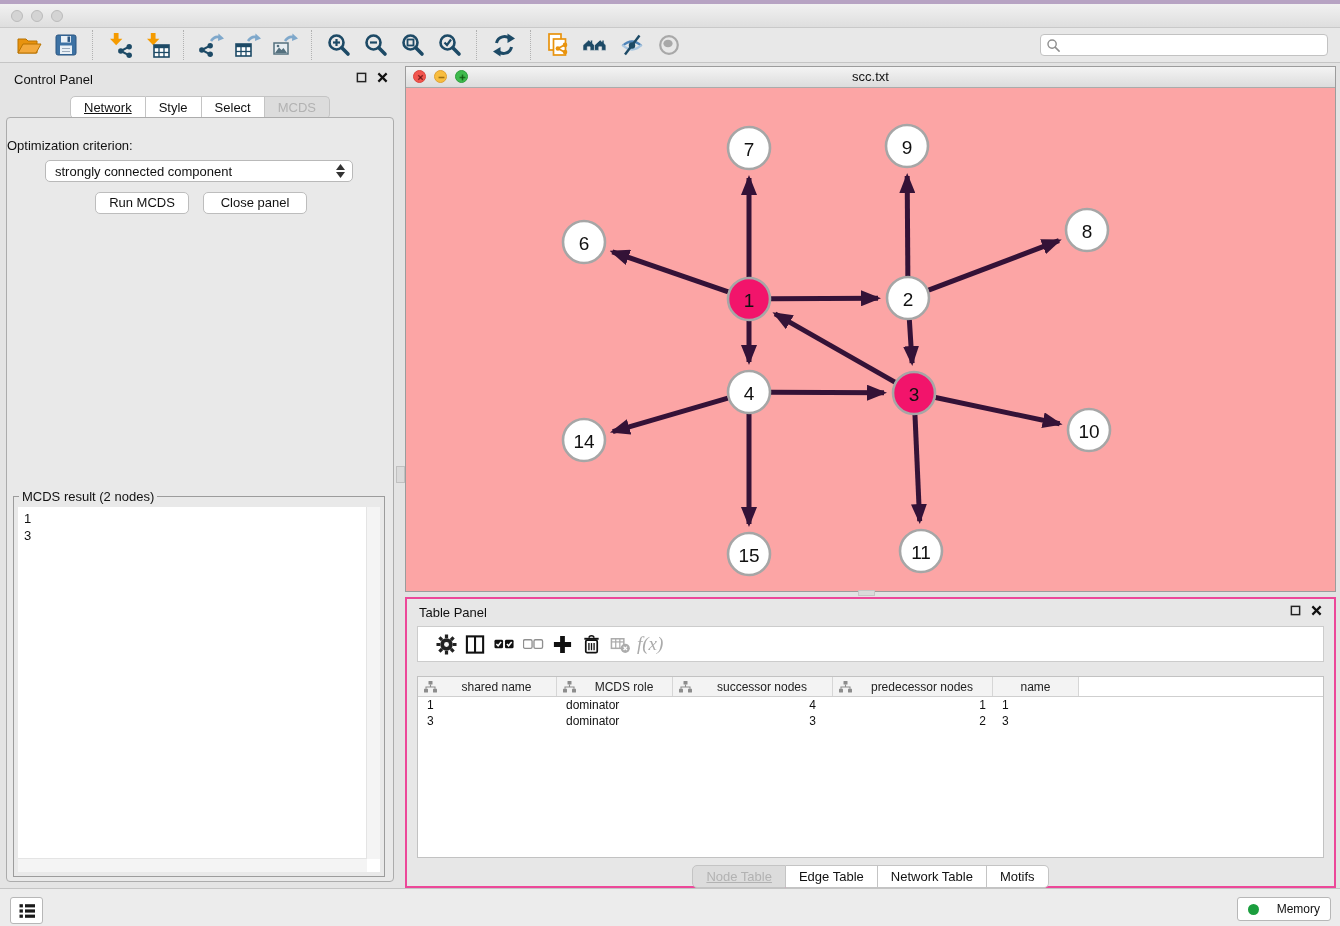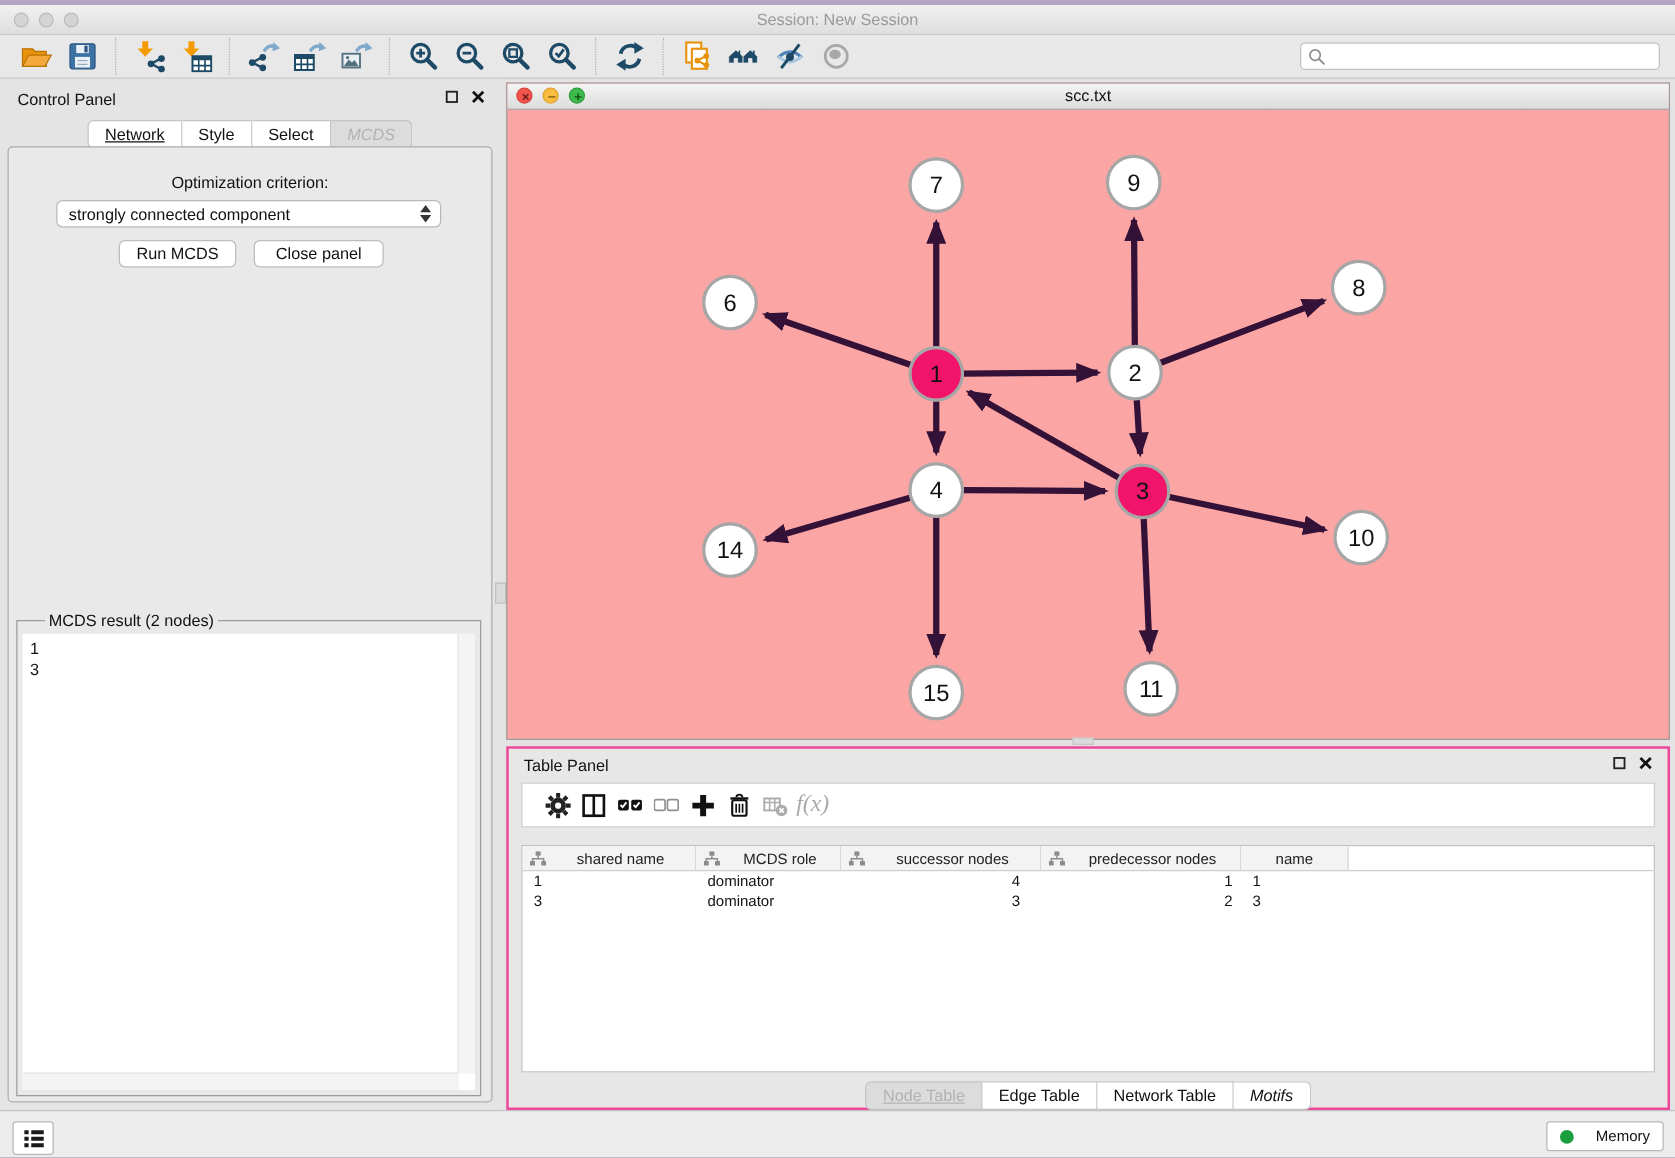--- a/index.html
+++ b/index.html
@@ -27,34 +27,34 @@
              padding-left:5px;box-sizing:border-box;}
   .searchbox input{border:none;outline:none;flex:1;font-size:13px;background:transparent;font-family:inherit;}
   
   .control-panel{position:absolute;left:0;top:63px;width:400px;height:825px;background:#E4E4E4;}
   .panel-title{position:absolute;left:14px;top:9px;font-size:13px;color:#111;}
   .panel-ctrls{position:absolute;right:12px;top:9px;display:flex;gap:10px;align-items:center;}
   .tabs-row{position:absolute;top:33px;left:50%;transform:translateX(-50%);display:flex;white-space:nowrap;}
   .tab{height:21px;line-height:21px;padding:0 13px;font-size:13px;background:#fff;
        border:1px solid #C4C4C4;border-left:none;color:#111;cursor:default;}
   .tab:first-child{border-left:1px solid #C4C4C4;border-radius:5px 0 0 5px;text-decoration:underline;}
-  .tab:last-child{border-radius:0 5px 5px 0;font-style:italic;}
+  .tab:last-child{border-radius:0 5px 5px 0;}
   .tab.active{background:#DCDCDC;color:#B2B2B2;}
   .cp-pane{position:absolute;left:6px;right:6px;top:54px;bottom:6px;background:#E9E9E9;
            border:1px solid #ACACAC;border-radius:4px;}
-  .opt-label{position:absolute;top:20px;left:0;right:0;text-align:center;font-size:13px;}
+  .opt-label{position:absolute;top:20px;left:0;right:0;text-align:left;font-size:13px;}
   .selectbox{position:absolute;top:42px;left:38px;width:308px;height:22px;background:#fff;
              border:1px solid #B9B9B9;border-radius:5px;display:flex;align-items:center;
              font-size:13px;padding-left:9px;box-sizing:border-box;}
   .chevrons{margin-left:auto;margin-right:7px;display:flex;flex-direction:column;gap:2px;}
   .btn{position:absolute;height:22px;background:#fff;border:1px solid #BDBDBD;border-radius:5px;
        font-size:13px;text-align:center;line-height:20px;box-sizing:border-box;cursor:default;}
   fieldset.result{position:absolute;left:6px;right:8px;top:371px;bottom:4px;border:1px solid #9C9C9C;
                   margin:0;padding:0;background:transparent;}
-  fieldset.result legend{font-size:13px;margin-left:22px;padding:0 3px;}
+  fieldset.result legend{font-size:13px;margin-left:5px;padding:0 3px;}
   .result-inner{position:absolute;left:4px;right:4px;top:3px;bottom:4px;background:#fff;
                 font-size:13px;overflow:hidden;}
   .result-lines{padding:3px 6px;line-height:17px;}
   .vtrack{position:absolute;right:0;top:0;bottom:13px;width:13px;background:#F4F4F4;border-left:1px solid #E4E4E4;}
   .htrack{position:absolute;left:0;right:13px;bottom:0;height:13px;background:#F4F4F4;border-top:1px solid #E4E4E4;}
   
   .network-window{position:absolute;left:405px;top:66px;width:931px;height:526px;background:#fca5a5;
                   border:1px solid #9C9C9C;box-sizing:border-box;}
   .nw-titlebar{position:absolute;left:0;top:0;right:0;height:20px;
                background:linear-gradient(#F4F4F4,#DCDCDC);border-bottom:1px solid #ABABAB;}
@@ -96,21 +96,20 @@
 
 <div class="app">
   <div class="top-accent"></div>
 
   <div class="titlebar">
     <div class="tl-group">
       <div class="tl gray"></div>
       <div class="tl gray"></div>
       <div class="tl gray"></div>
     </div>
-    <div class="app-title">Session: New Session</div>
   </div>
 
   <div class="toolbar" id="main-toolbar">
     <div class="tbtn">
         <svg viewBox="0 0 26 26" width="26" height="26">
           <path d="M2 7 L2 21 L21 21 L21 9 L12 9 L10 7 Z" fill="#E8930E" stroke="#B87300"></path>
           <path d="M2 21 L7 12 L25 12 L20 21 Z" fill="#F3A93C" stroke="#B87300"></path>
         </svg>
       </div>
       <div class="tbtn">

